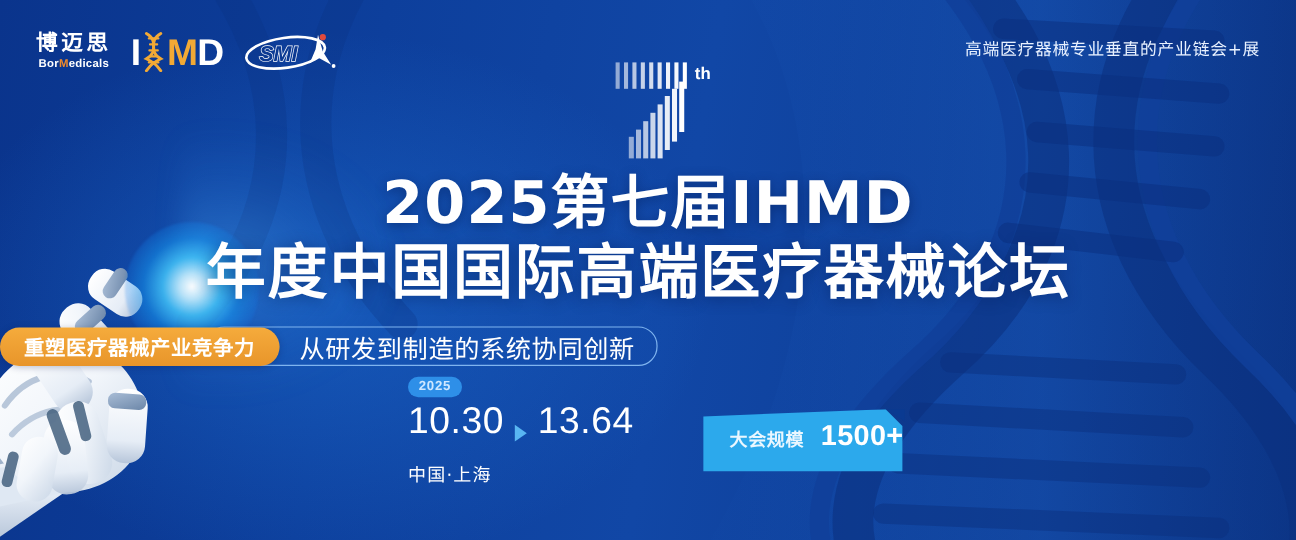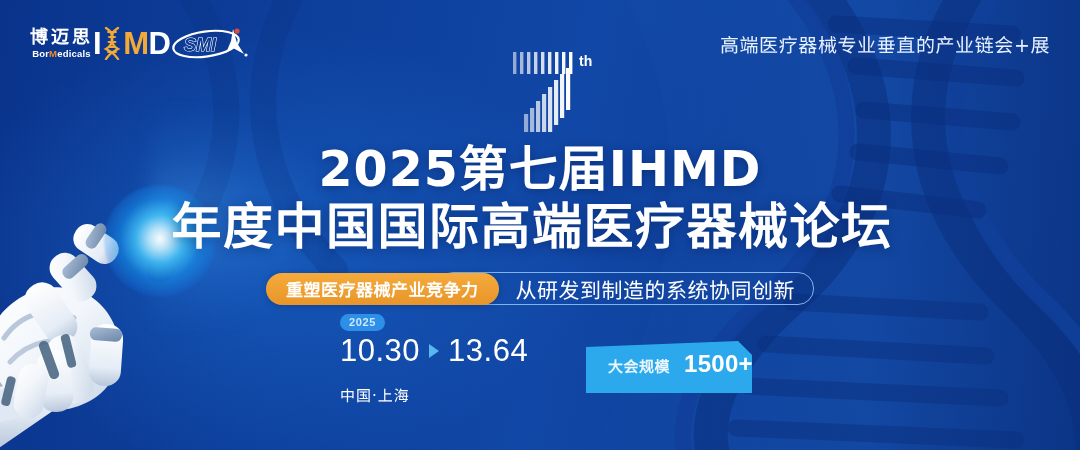--- a/index.html
+++ b/index.html
@@ -30,42 +30,42 @@
       rgba(16,110,230,.18) 72%, rgba(10,70,180,0) 100%);
     filter:blur(1px);
   }
   #beam{
     position:absolute;left:150px;top:60px;width:330px;height:290px;
     background:radial-gradient(ellipse 200px 150px at 10% 55%, rgba(90,185,255,.30) 0%, rgba(60,150,240,.10) 45%, rgba(40,120,220,0) 75%);
     filter:blur(10px);
   }
 
   
-  #logo-row{position:absolute;left:30px;top:26px;display:flex;align-items:center;}
+  #logo-row{position:absolute;left:30px;top:26px;display:flex;align-items:center;gap:16px;}
   .logo-bormedicals{display:flex;flex-direction:column;align-items:center;line-height:1;}
   .logo-bormedicals .cn{
     color:#fff;font-size:18px;font-weight:700;letter-spacing:3px;
     font-family:"DejaVu Sans","Liberation Sans",sans-serif;
   }
   .logo-bormedicals .en{
     font-size:9.5px;font-weight:700;color:#fff;margin-top:3px;letter-spacing:.2px;
   }
   .logo-bormedicals .en .m{color:#f08a2c;}
   .logo-ihmd{display:flex;align-items:center;height:34px;}
   .logo-ihmd .ltr{
     color:#ffffff;font-size:31px;font-weight:800;line-height:1;letter-spacing:-.5px;
     font-family:"Liberation Sans",sans-serif;
   }
   .logo-ihmd .ltr.amber{color:#f2a935;}
   .logo-ihmd .helix{width:20px;height:34px;margin:0 1px;}
   .logo-smi{width:80px;height:34px;}
 
   
   #tagline{
-    position:absolute;right:30px;top:30px;color:#e8f1ff;font-size:19px;letter-spacing:.6px;
+    position:absolute;right:30px;top:30px;color:#e8f1ff;font-size:14px;letter-spacing:.6px;
     font-family:"DejaVu Sans","Liberation Sans",sans-serif;
   }
 
   
   #seven-mark{position:absolute;left:503px;top:44px;width:112px;height:104px;}
 
   
   #title-1{
     position:absolute;left:0;right:0;top:145px;text-align:center;
     color:#ffffff;font-size:49px;font-weight:700;letter-spacing:1px;line-height:1;
@@ -74,21 +74,21 @@
   }
   #title-2{
     position:absolute;left:0;right:16px;top:200px;text-align:center;
     color:#ffffff;font-size:50px;font-weight:700;letter-spacing:1.5px;line-height:1.1;
     font-family:"DejaVu Sans","Liberation Sans",sans-serif;
     text-shadow:0 2px 12px rgba(0,25,80,.45);
   }
 
   
   #slogan-row{
-    position:absolute;left:0;right:0;top:272px;display:flex;justify-content:center;align-items:center;
+    position:absolute;left:0;right:0;top:272px;display:flex;align-items:center;
   }
   #slogan-wrap{position:relative;display:flex;align-items:center;}
   #pill-outline{
     height:31px;border:1.4px solid #7fb4ef;border-radius:16px;
     display:flex;align-items:center;
     padding:0 18px 0 78px;margin-left:-62px;
     color:#ffffff;font-size:21px;font-weight:400;letter-spacing:.5px;
     font-family:"DejaVu Sans","Liberation Sans",sans-serif;
     white-space:nowrap;
   }
@@ -102,21 +102,21 @@
   }
 
   
   #date-block{position:absolute;left:340px;top:312px;}
   #year-badge{
     display:inline-block;background:#2e8fe8;color:#cfe7ff;
     font-size:11px;font-weight:700;border-radius:9px;padding:2px 9px 3px;letter-spacing:.6px;
     font-family:"Liberation Sans",sans-serif;
   }
   #date-line{
-    display:flex;align-items:center;gap:9px;margin-top:4px;
+    display:flex;align-items:flex-end;gap:9px;margin-top:4px;
     color:#ffffff;font-size:31px;font-weight:400;letter-spacing:.5px;line-height:1.05;
     font-family:"Liberation Sans",sans-serif;
   }
   #date-arrow{
     width:0;height:0;border-left:10px solid #59b6f2;
     border-top:7px solid transparent;border-bottom:7px solid transparent;
   }
   #date-location{
     margin-top:16px;color:#ffffff;font-size:15px;letter-spacing:1px;
     font-family:"DejaVu Sans","Liberation Sans",sans-serif;

